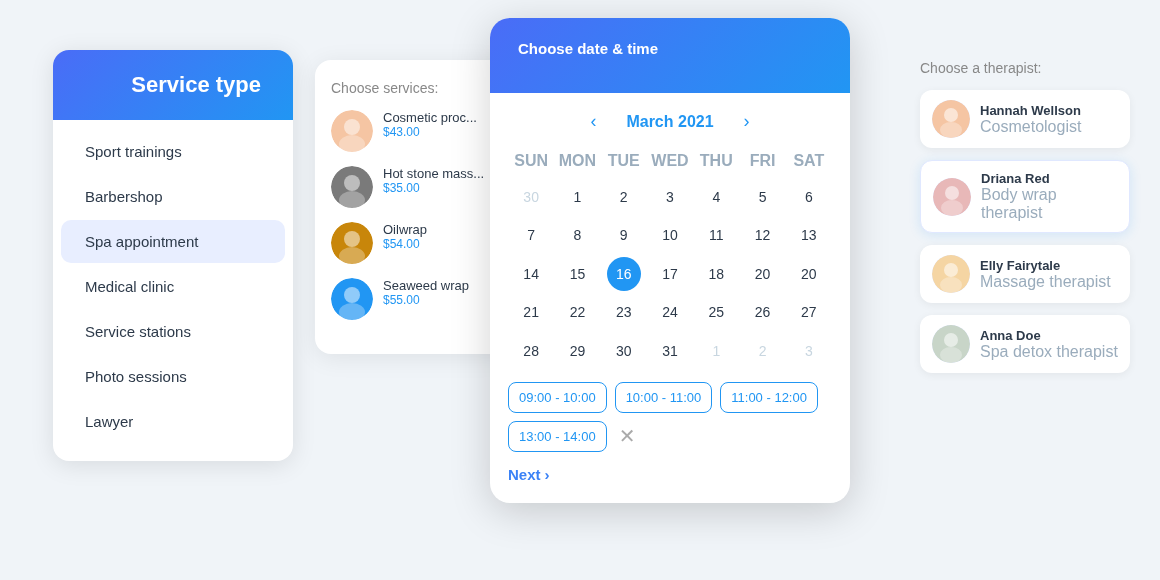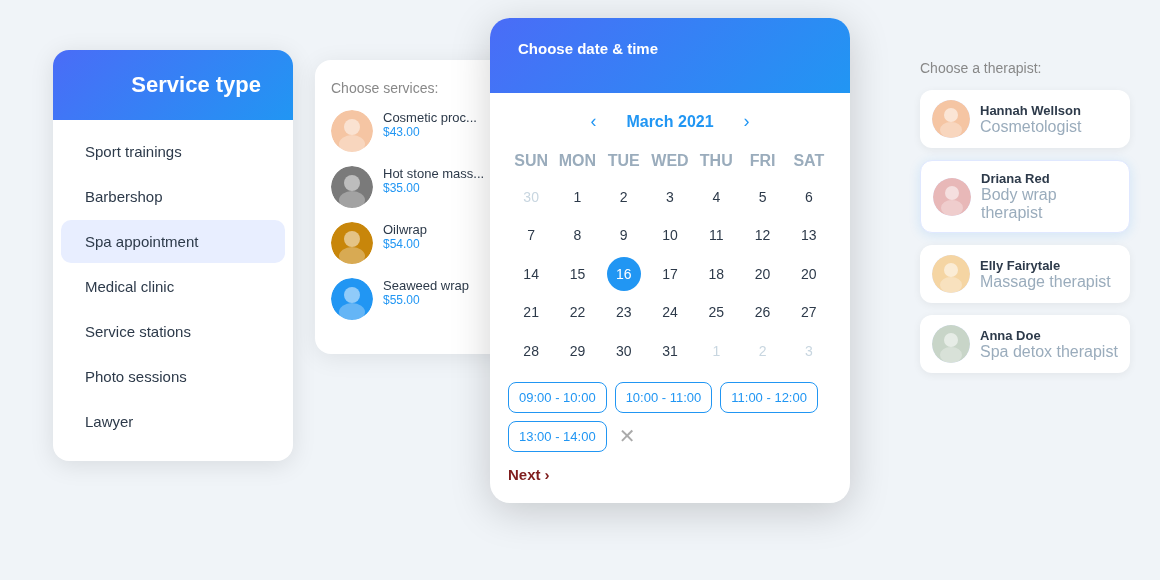--- a/index.html
+++ b/index.html
@@ -198,21 +198,21 @@
       background: none;
       border: none;
       color: #aaa;
       font-size: 20px;
       cursor: pointer;
       padding: 0 4px;
     }
     .cal-next-btn {
       display: flex;
       align-items: center;
-      color: #7f1d1d;
+      color: #3b82f6;
       font-weight: 600;
       font-size: 15px;
       background: none;
       border: none;
       cursor: pointer;
       margin-top: 14px;
       gap: 4px;
     }
 
     

